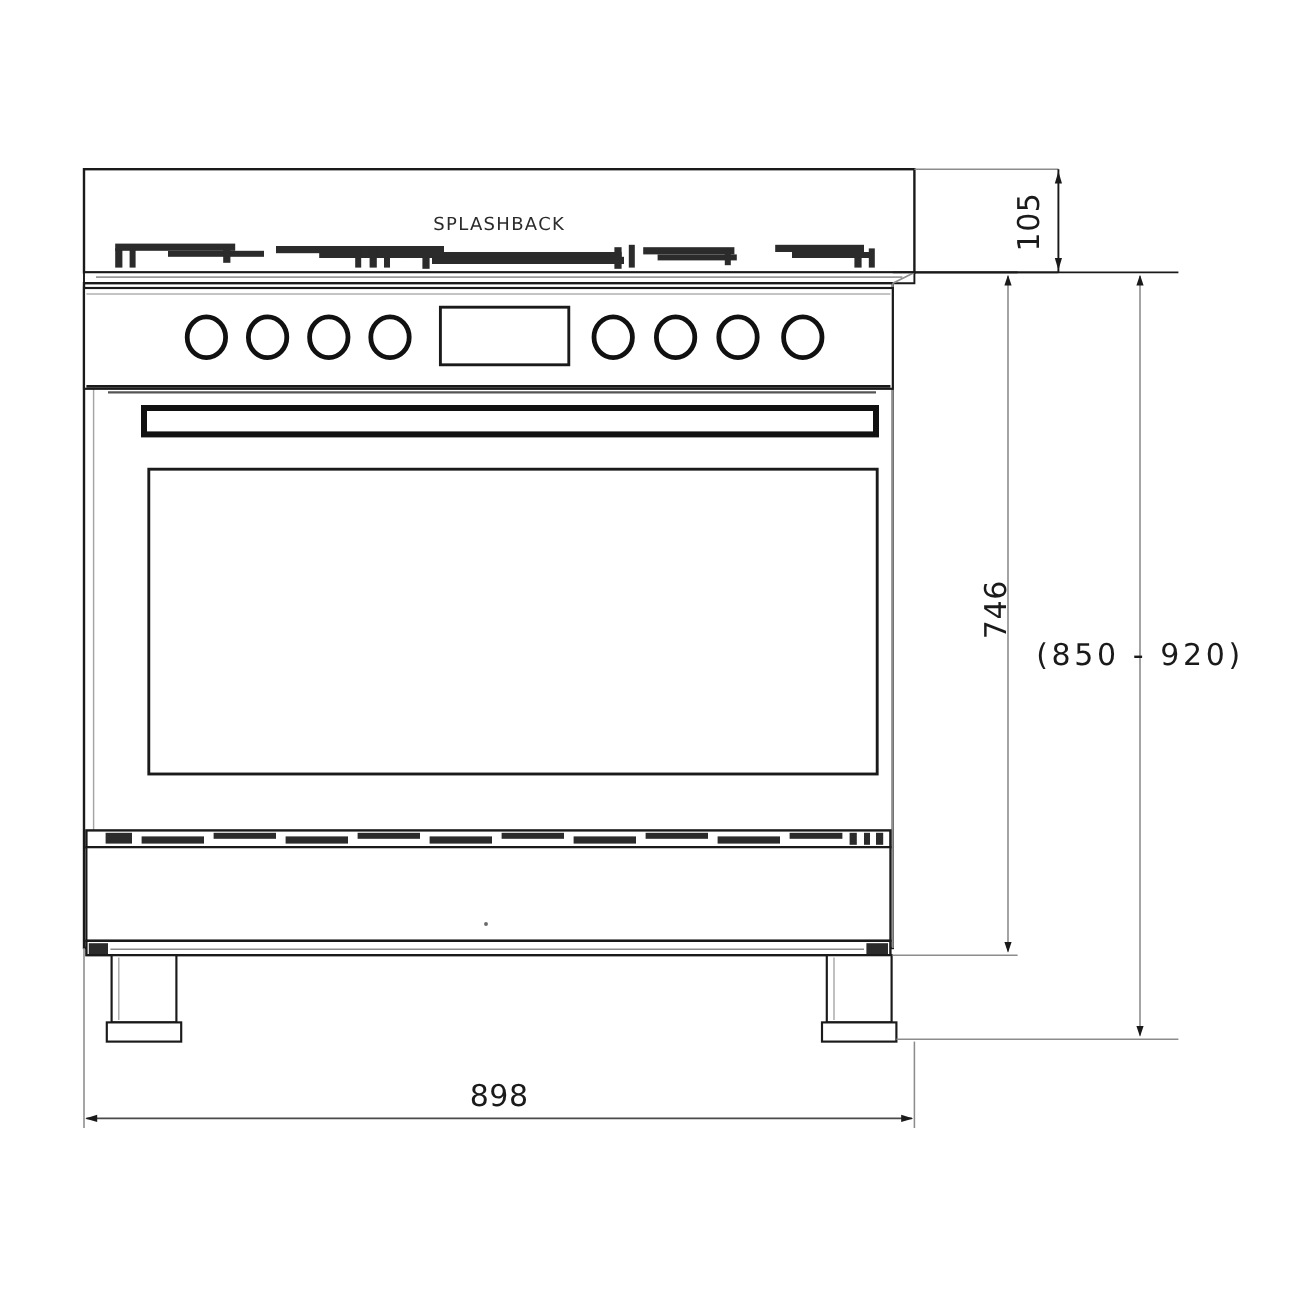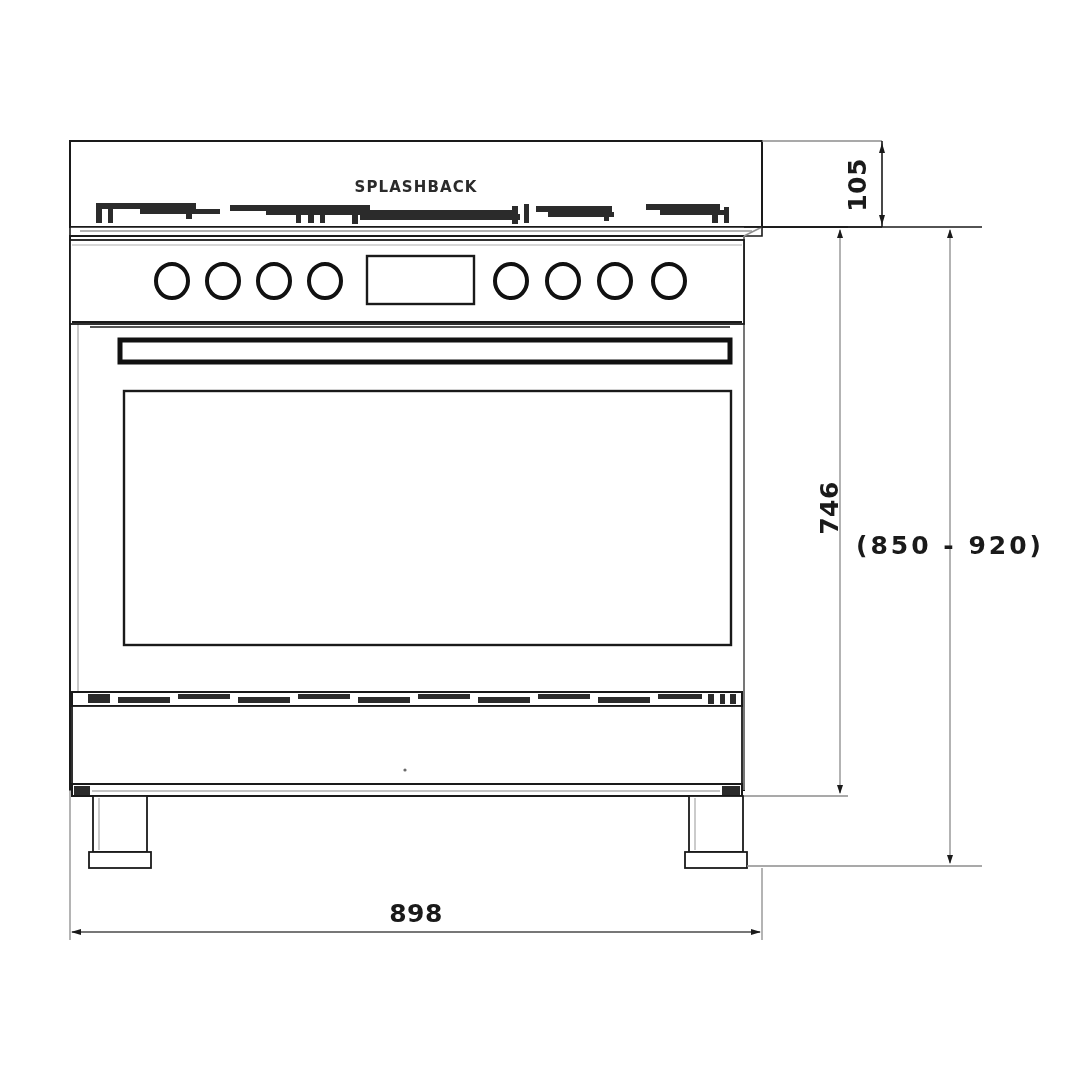--- a/index.html
+++ b/index.html
@@ -10,21 +10,20 @@
   }
   body {
     font-family: "DejaVu Sans", sans-serif;
   }
   #stage {
     position: relative;
     width: 1080px;
     height: 1080px;
     background: #ffffff;
     overflow: hidden;
-    font-weight: bold;
   }
   #drawing {
     position: absolute;
     left: 0;
     top: 0;
     width: 1080px;
     height: 1080px;
   }
   .dim-text {
     font-family: "DejaVu Sans", sans-serif;

